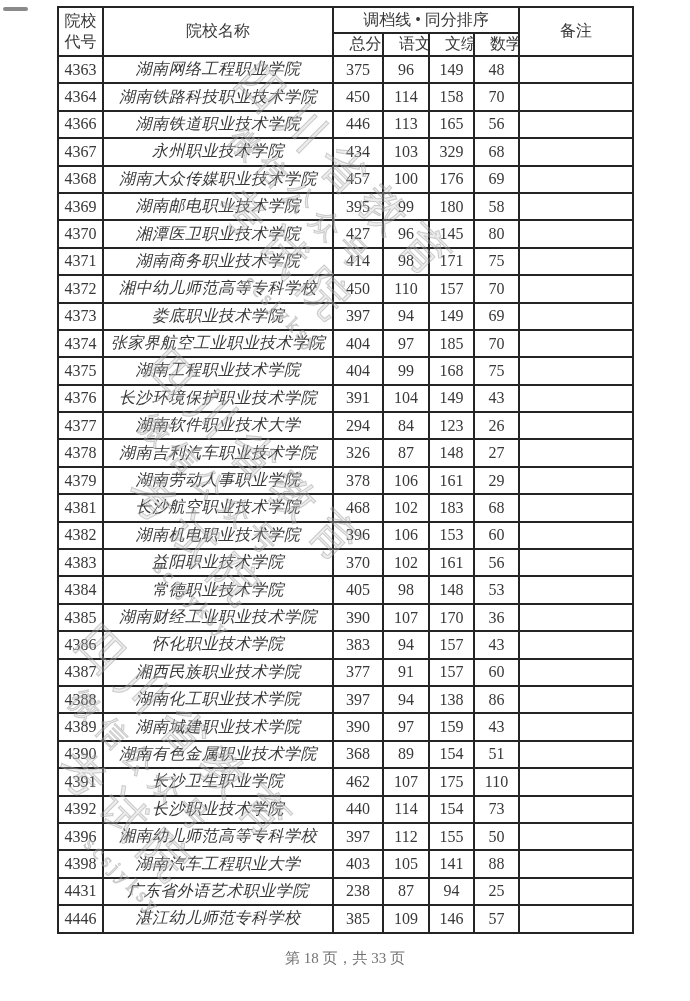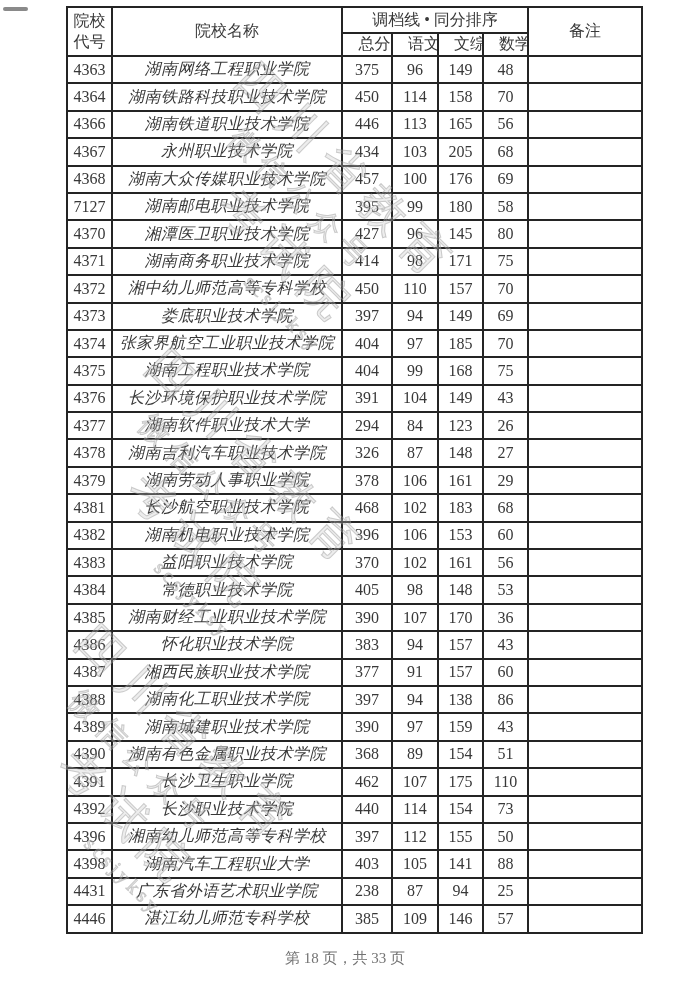--- a/index.html
+++ b/index.html
@@ -21,21 +21,21 @@
     left: 3px;
     top: 7px;
     width: 25px;
     height: 4px;
     background: #8a8a8a;
     border-radius: 2px;
   }
   
   .score-table {
     position: absolute;
-    left: 66px;
+    left: 57px;
     top: 6px;
     width: 575px;
     border-collapse: collapse;
     table-layout: fixed;
     z-index: 1;
   }
   .score-table th, .score-table td {
     border: 2px solid #242424;
     text-align: center;
     vertical-align: middle;
@@ -169,35 +169,35 @@
           <td class="cell-chinese">113</td>
           <td class="cell-liberal-arts">165</td>
           <td class="cell-math">56</td>
           <td class="cell-remark"></td>
         </tr>
         <tr>
           <td class="cell-code">4367</td>
           <td class="cell-name">永州职业技术学院</td>
           <td class="cell-total">434</td>
           <td class="cell-chinese">103</td>
-          <td class="cell-liberal-arts">205</td>
+          <td class="cell-liberal-arts">329</td>
           <td class="cell-math">68</td>
           <td class="cell-remark"></td>
         </tr>
         <tr>
           <td class="cell-code">4368</td>
           <td class="cell-name">湖南大众传媒职业技术学院</td>
           <td class="cell-total">457</td>
           <td class="cell-chinese">100</td>
           <td class="cell-liberal-arts">176</td>
           <td class="cell-math">69</td>
           <td class="cell-remark"></td>
         </tr>
         <tr>
-          <td class="cell-code">7127</td>
+          <td class="cell-code">4369</td>
           <td class="cell-name">湖南邮电职业技术学院</td>
           <td class="cell-total">395</td>
           <td class="cell-chinese">99</td>
           <td class="cell-liberal-arts">180</td>
           <td class="cell-math">58</td>
           <td class="cell-remark"></td>
         </tr>
         <tr>
           <td class="cell-code">4370</td>
           <td class="cell-name">湘潭医卫职业技术学院</td>

